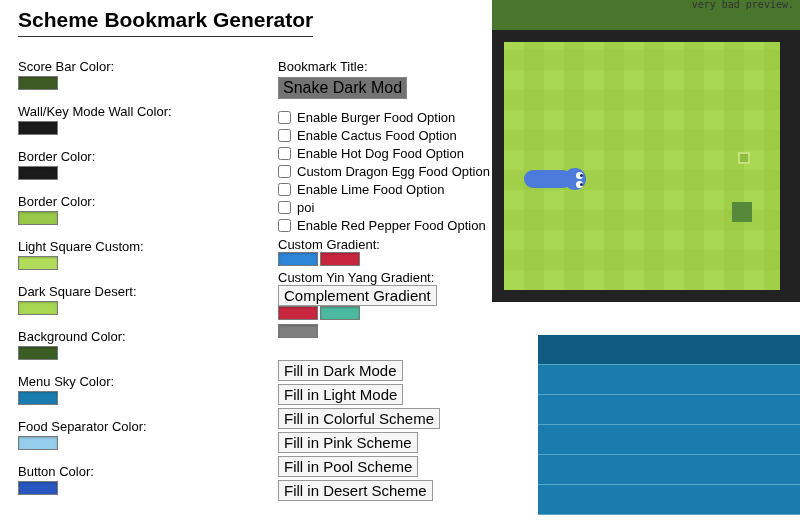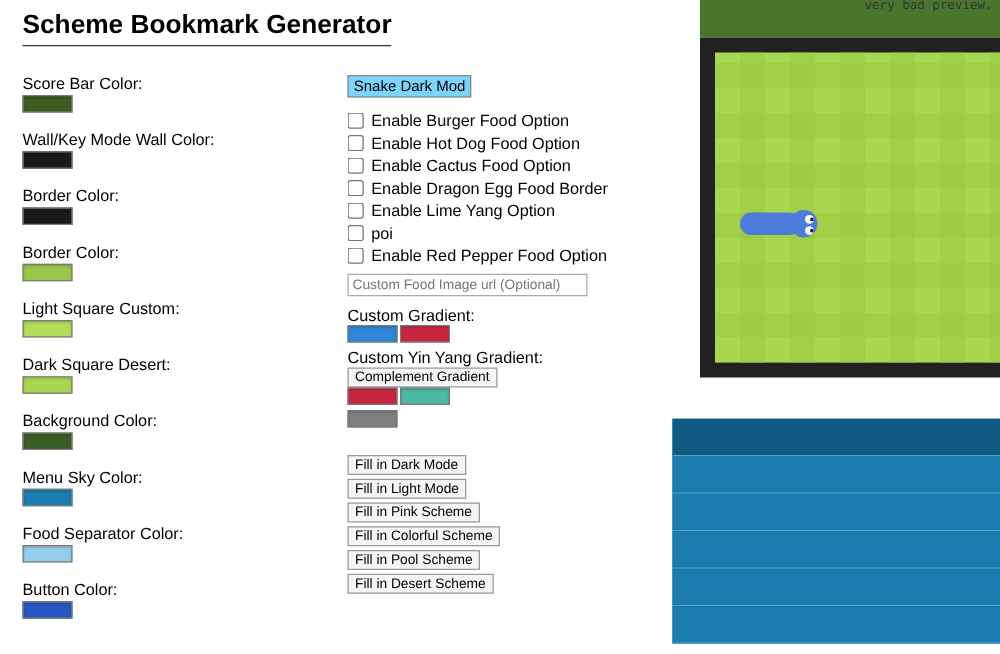--- a/index.html
+++ b/index.html
@@ -47,23 +47,23 @@
       display: inline-block;
       width: 40px;
       height: 14px;
       border: 1px solid #7a7a7a;
       box-shadow: inset 0 1px 2px rgba(0,0,0,0.2);
     }
     .titlebox {
       margin-top: 1px;
       display: inline-block;
       border: 1px solid #888;
-      background: #7dd3fc;
+      background: #737373;
       padding: 1px 4px;
-      font-size: 12px;
+      font-size: 16px;
     }
     .chk {
       display: flex;
       align-items: center;
       gap: 6px;
       margin-bottom: 3px;
     }
     .chk input {
       margin: 0;
     }
@@ -81,37 +81,37 @@
     }
     .grad-row {
       display: flex;
       gap: 2px;
       margin-bottom: 4px;
     }
     .small-btn {
       display: inline-block;
       border: 1px solid #999;
       background: #f5f5f5;
-      font-size: 11px;
+      font-size: 15px;
       padding: 1px 5px;
       font-family: inherit;
     }
     .btns {
       margin-top: 19px;
     }
     .btns .small-btn {
       display: block;
       width: fit-content;
       margin-bottom: 3px;
     }
     .preview {
       position: absolute;
       top: 0;
       right: 0;
-      width: 240px;
+      width: 308px;
       text-align: center;
     }
     .preview-caption {
       position: absolute;
       top: -1px;
       right: 6px;
       font-family: monospace;
       font-size: 10px;
       color: #333;
     }
@@ -217,74 +217,74 @@
       <div class="field"><span class="field-label">Light Square Custom:</span><span class="swatch" style="background:#b2dd5a"></span></div>
       <div class="field"><span class="field-label">Dark Square Desert:</span><span class="swatch" style="background:#a8d852"></span></div>
       <div class="field"><span class="field-label">Background Color:</span><span class="swatch" style="background:#3a5d24"></span></div>
       <div class="field"><span class="field-label">Menu Sky Color:</span><span class="swatch" style="background:#1a7cae"></span></div>
       <div class="field"><span class="field-label">Food Separator Color:</span><span class="swatch" style="background:#95cdec"></span></div>
       <div class="field"><span class="field-label">Button Color:</span><span class="swatch" style="background:#2857c1"></span></div>
     </div>
 
   <div class="col-mid">
     <div class="field">
+      <span class="field-label">Bookmark Title:</span>
       <span class="titlebox">Snake Dark Mod</span>
     </div>
     <div id="checks">
         <label class="chk">
           <input type="checkbox" style="">
           <span>Enable Burger Food Option</span>
         </label>
         <label class="chk">
           <input type="checkbox" style="">
+          <span>Enable Cactus Food Option</span>
+        </label>
+        <label class="chk">
+          <input type="checkbox" style="">
           <span>Enable Hot Dog Food Option</span>
         </label>
         <label class="chk">
           <input type="checkbox" style="">
-          <span>Enable Cactus Food Option</span>
-        </label>
-        <label class="chk">
-          <input type="checkbox" style="">
-          <span>Enable Dragon Egg Food Border</span>
-        </label>
-        <label class="chk">
-          <input type="checkbox" style="">
-          <span>Enable Lime Yang Option</span>
+          <span>Custom Dragon Egg Food Option</span>
+        </label>
+        <label class="chk">
+          <input type="checkbox" style="">
+          <span>Enable Lime Food Option</span>
         </label>
         <label class="chk">
           <input type="checkbox" style="">
           <span>poi</span>
         </label>
         <label class="chk">
           <input type="checkbox" style="">
           <span>Enable Red Pepper Food Option</span>
         </label>
       </div>
-    <input class="urlinput" placeholder="Custom Food Image url (Optional)" style="">
     <div class="grad-label">Custom Gradient:</div>
     <div class="grad-row">
       <span class="swatch" style="background:#2d86d8"></span>
       <span class="swatch" style="background:#c8263f"></span>
     </div>
     <div>
       <span>Custom Yin Yang Gradient:</span>
       <button class="small-btn">Complement Gradient</button>
     </div>
     <div class="grad-row">
       <span class="swatch" style="background:#c8263f"></span>
       <span class="swatch" style="background:#4cb9a0"></span>
     </div>
     <div>
       <span class="swatch" style="background:#7f7f7f"></span>
     </div>
     <div class="btns" id="fillbtns">
         <button class="small-btn">Fill in Dark Mode</button>
         <button class="small-btn">Fill in Light Mode</button>
+        <button class="small-btn">Fill in Colorful Scheme</button>
         <button class="small-btn">Fill in Pink Scheme</button>
-        <button class="small-btn">Fill in Colorful Scheme</button>
         <button class="small-btn">Fill in Pool Scheme</button>
         <button class="small-btn">Fill in Desert Scheme</button>
       </div>
   </div>
 </div>
 
 <div class="preview">
   <div class="preview-caption">very bad preview.</div>
   <div class="preview-topbar"></div>
   <div class="preview-game">

